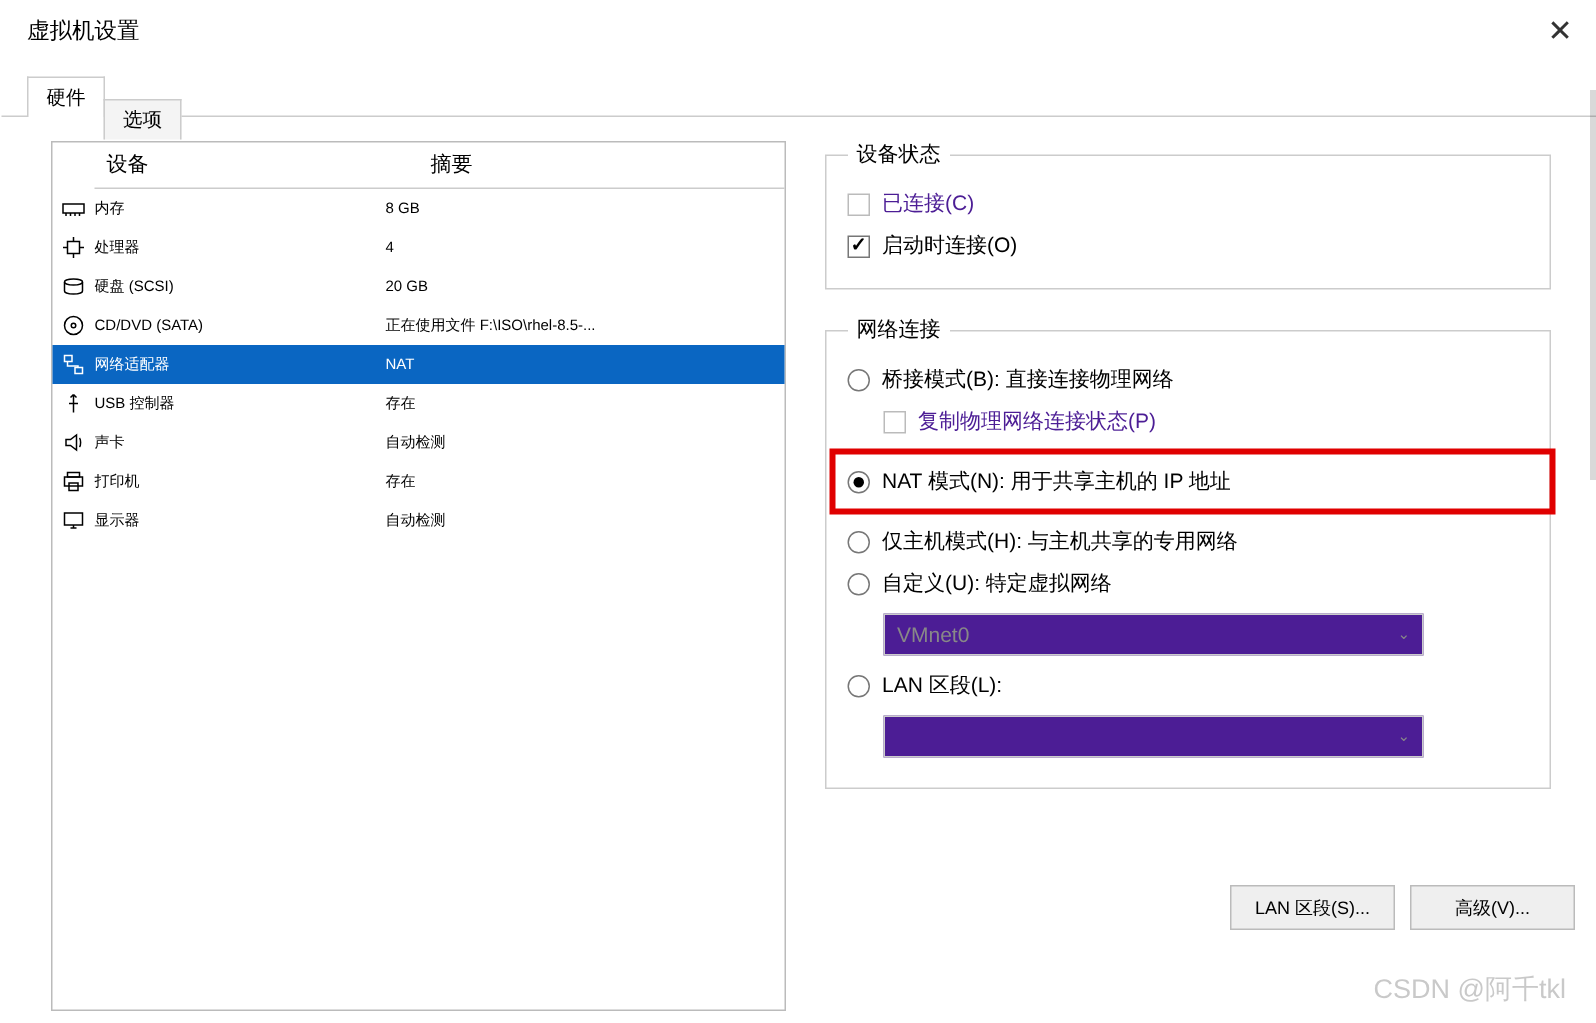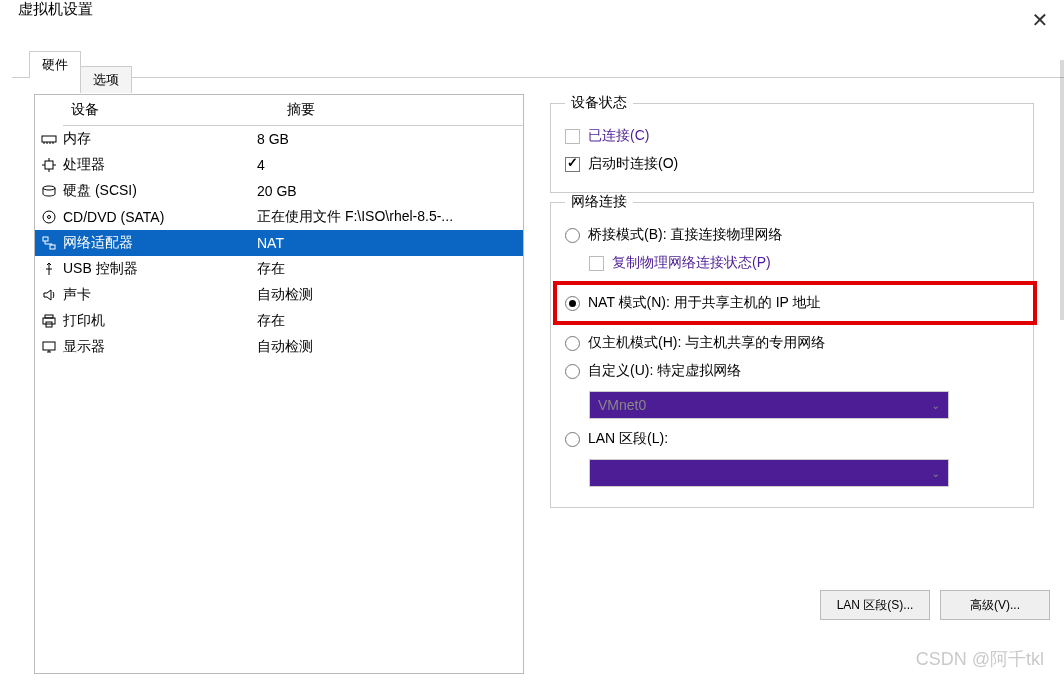--- a/index.html
+++ b/index.html
@@ -1,36 +1,36 @@
 <!DOCTYPE html>
 <html><head>
 <meta charset="utf-8">
 <style>
   * { box-sizing: border-box; margin: 0; padding: 0; font-family: "Microsoft YaHei", Arial, sans-serif; }
   html, body { width: 1064px; height: 682px; background: #fff; overflow: hidden; }
   .dialog { width: 1064px; height: 682px; position: relative; }
-  .titlebar { height: 40px; display: flex; padding: 0 4px 0 18px; font-size: 15px; }
+  .titlebar { height: 40px; display: flex; align-items: center; padding: 0 4px 0 18px; font-size: 15px; }
   .titlebar .title { flex: 1; }
   .close { width: 40px; height: 40px; display: flex; align-items: center; justify-content: center; font-size: 20px; color: #333; cursor: default; }
-  .tabs { display: flex; align-items: flex-end; padding-left: 17px; height: 28px; border-bottom: 1px solid #ccc; margin: 10px 0 0 12px; position: relative; }
+  .tabs { display: flex; align-items: flex-end; padding-left: 17px; height: 28px; border-bottom: 1px solid #ccc; margin: 10px 0 0 1px; position: relative; }
   .tab { border: 1px solid #ccc; border-bottom: none; background: #fff; padding: 4px 12px; font-size: 13px; margin-right: -1px; position: relative; top: 1px; cursor: default; }
   .tab.inactive { background: #f4f4f4; top: 16px; }
   .content { position: absolute; top: 94px; left: 34px; right: 14px; bottom: 0; display: flex; }
   .left-panel { width: 490px; border: 1px solid #bbb; background: #fff; height: 580px; }
   .dev-header { display: flex; border-bottom: 1px solid #ccc; font-size: 14px; margin-left: 28px; }
   .dev-header .col1 { width: 216px; padding: 6px 8px; }
   .dev-header .col2 { flex: 1; padding: 6px 8px; }
-  .dev-row { display: flex; font-size: 14px; align-items: center; height: 26px; }
+  .dev-row { display: flex; font-size: 10px; align-items: center; height: 26px; }
   .dev-row .col1 { width: 216px; padding: 2px 6px; display: flex; align-items: center; gap: 6px; }
   .dev-row .col2 { flex: 1; padding: 2px 6px; white-space: nowrap; overflow: hidden; text-overflow: ellipsis; }
   .dev-row.selected { background: #0a66c2; color: #fff; }
   .hw-icon { width: 16px; height: 16px; display: inline-flex; align-items: center; justify-content: center; flex-shrink: 0; }
 
   .right-panel { flex: 1; padding: 0 16px 0 26px; font-size: 14px; }
-  fieldset { border: 1px solid #ccc; padding: 10px 8px 14px 14px; margin-bottom: 0; }
+  fieldset { border: 1px solid #ccc; padding: 10px 8px 14px 14px; margin-bottom: 18px; }
   legend { padding: 0 6px; font-size: 14px; }
   .cb-row, .rb-row { display: flex; align-items: center; gap: 8px; padding: 5px 0; }
   .cb, .rb { width: 15px; height: 15px; border: 1px solid #777; position: relative; flex-shrink: 0; cursor: default; }
   .cb.disabled, .rb.disabled { border-color: #bbb; }
   .cb.checked::after { content: "✓"; position: absolute; top: -3px; left: 1px; font-size: 13px; font-weight: bold; }
   .rb { border-radius: 50%; }
   .rb.checked::after { content: ""; position: absolute; top: 3px; left: 3px; width: 7px; height: 7px; background: #000; border-radius: 50%; }
   .indent { margin-left: 24px; }
   .disabled-text { color: #4c1d95; }
   .highlight { border: 4px solid #e00000; padding: 4px 8px; margin: 4px -12px; }

